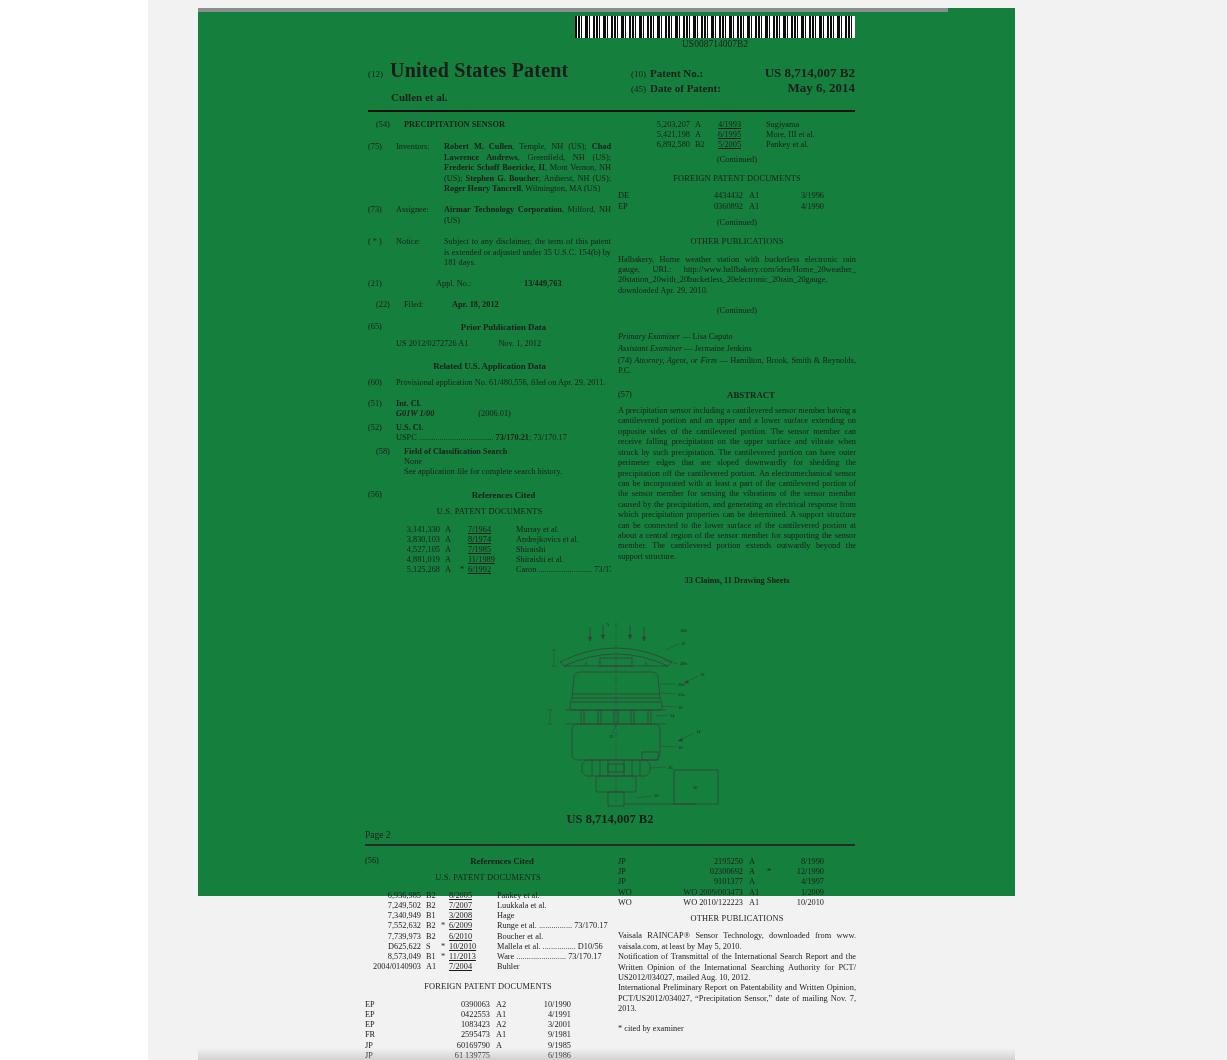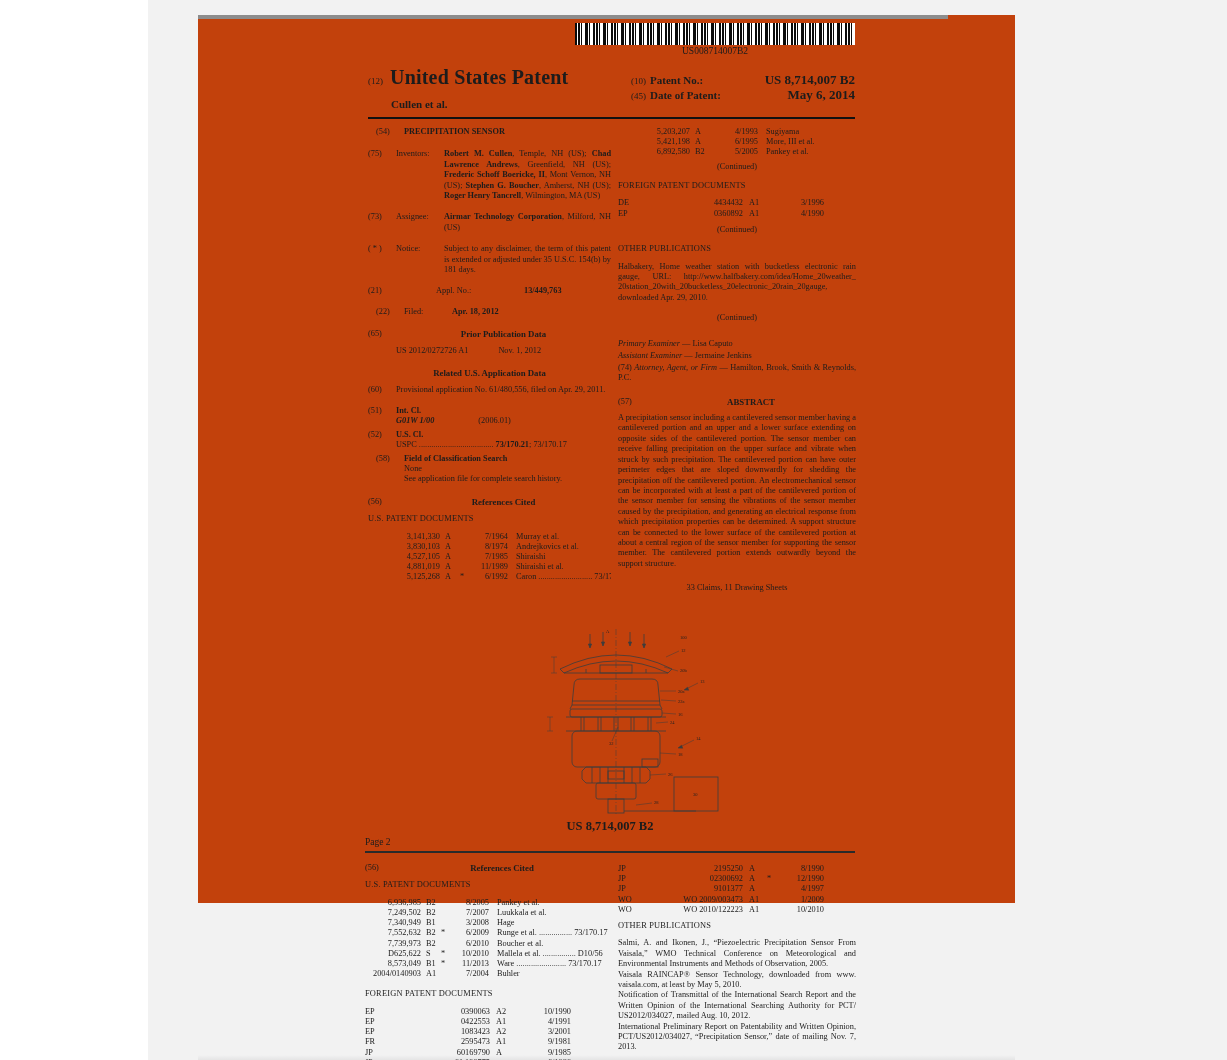--- a/index.html
+++ b/index.html
@@ -3,21 +3,21 @@
 <meta charset="utf-8">
 <style>
   html,body{margin:0;padding:0;}
   body{
     width:1227px;height:1060px;position:relative;overflow:hidden;
     background:#ffffff;color:#1c1c1c;
     font-family:"Liberation Serif","DejaVu Serif",serif;
     font-size:8.3px;line-height:10.4px;
   }
   .canvas{position:absolute;left:148px;top:0;width:1079px;height:1060px;background:#f2f2f2;}
-  .sheet{position:absolute;left:198px;top:15px;width:817px;height:888px;background:#c2410c;}
+  .sheet{position:absolute;left:198px;top:8px;width:817px;height:888px;background:#15803d;}
   .topbar{position:absolute;left:0;top:0;width:750px;height:4px;background:#8d8d8d;}
   .bottom-shade{position:absolute;left:0;top:1040px;width:817px;height:20px;
     background:linear-gradient(180deg,rgba(190,190,190,0) 0%,rgba(165,165,168,0.7) 100%);pointer-events:none;}
   .abs{position:absolute;}
   
   .barcode{left:377px;top:8px;width:280px;height:22px;
     background:repeating-linear-gradient(90deg,#0a0a0a 0 2px,#fff 2px 3px,#0a0a0a 3px 5px,#fff 5px 6px,#0a0a0a 6px 7px,#fff 7px 10px,#0a0a0a 10px 13px,#fff 13px 14px,#0a0a0a 14px 15px,#fff 15px 18px);}
   .barcode-text{left:377px;top:31px;width:280px;text-align:center;font-size:9.5px;}
   
   .hdr-left{left:170px;top:57px;display:flex;align-items:baseline;gap:7px;}
@@ -36,41 +36,41 @@
   .colL{left:170px;top:112px;width:243px;}
   .colR{left:420px;top:112px;width:238px;}
   .colL2{left:167px;top:848px;width:246px;}
   .colR2{left:420px;top:849px;width:238px;}
   .fieldrow{display:grid;grid-template-columns:28px 48px 1fr;column-gap:0;margin-bottom:11px;}
   .fieldrow2{display:grid;grid-template-columns:28px 1fr;margin-bottom:11px;}
   .fcode{white-space:nowrap;}
   .just{text-align:justify;}
   .b{font-weight:bold;}
   .sechead{font-weight:bold;text-align:center;font-size:8.8px;margin-bottom:6px;}
-  .subhead{text-align:left;font-size:8.4px;letter-spacing:0.2px;margin-bottom:7px;}
+  .subhead{text-align:center;font-size:8.4px;letter-spacing:0.2px;margin-bottom:7px;}
   .cont{text-align:center;margin:4px 0 9px 0;}
   
   .usrow{display:flex;line-height:10.2px;}
   .usrow .rn{width:56px;text-align:right;white-space:nowrap;}
   .usrow .rk{width:15px;margin-left:5px;}
   .usrow .rs{width:8px;}
-  .usrow .rd{width:40px;text-align:right;}
+  .usrow .rd{width:40px;text-decoration:underline;}
   .usrow .ra{flex:1;margin-left:8px;white-space:nowrap;overflow:hidden;}
   .uslist{margin-bottom:10px;}
   .uslist.ind{padding-left:16px;}
   .frow{display:flex;line-height:10.2px;}
   .frow .cc{width:30px;}
   .frow .fn{width:95px;text-align:right;white-space:nowrap;}
   .frow .fk{width:18px;margin-left:6px;}
   .frow .fs{width:9px;}
   .frow .fd{width:48px;text-align:right;}
   .flist{margin-bottom:6px;}
   .pub{text-align:justify;}
   .exline{line-height:12.6px;}
-  .claims{font-weight:normal;text-align:center;margin-top:14px;}
+  .claims{font-weight:bold;text-align:center;margin-top:14px;}
   
   .p2num{left:167px;top:806px;width:490px;text-align:center;font-size:12.5px;font-weight:bold;}
   .p2page{left:167px;top:822px;width:490px;text-align:left;font-size:9.5px;}
   
   .figwrap{left:348px;top:612px;width:205px;height:190px;}
   svg text{font-family:"Liberation Serif",serif;font-size:4.5px;fill:#222;}
   .mb12{margin-bottom:12px;padding-left:8px;} .mb10{margin-bottom:10px;gap:40px;} .mb7{margin-bottom:7px;}
   .mb6{margin-bottom:6px;} .mb3{margin-bottom:3px;}
   .uspc-line{white-space:nowrap;overflow:hidden;}
   .intcl-line{display:flex;gap:44px;}
@@ -566,21 +566,20 @@
           <span class="cc">WO</span>
           <span class="fn">WO 2010/122223</span>
           <span class="fk">A1</span>
           <span class="fs"></span>
           <span class="fd">10/2010</span>
         </div>
       </div>
     <div class="subhead" style="margin-top:6px">OTHER PUBLICATIONS</div>
     <div>
 
-        <div class="pub">Salmi, A. and Ikonen, J., “Piezoelectric Precipitation Sensor From Vaisala,” WMO Technical Conference on Meteorological and Environmental Instruments and Methods of Observation, 2005.</div>
 
         <div class="pub">Vaisala RAINCAP® Sensor Technology, downloaded from www. vaisala.com, at least by May 5, 2010.</div>
 
         <div class="pub">Notification of Transmittal of the International Search Report and the Written Opinion of the International Searching Authority for PCT/ US2012/034027, mailed Aug. 10, 2012.</div>
 
         <div class="pub">International Preliminary Report on Patentability and Written Opinion, PCT/US2012/034027, “Precipitation Sensor,” date of mailing Nov. 7, 2013.</div>
       </div>
     <div class="cited">* cited by examiner</div>
   </div>
 

